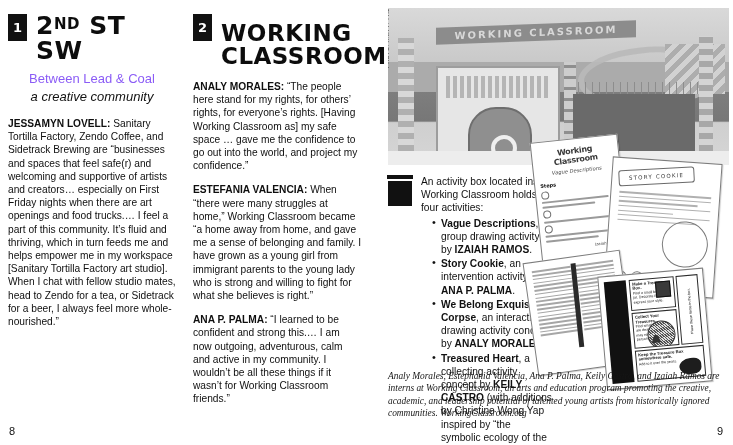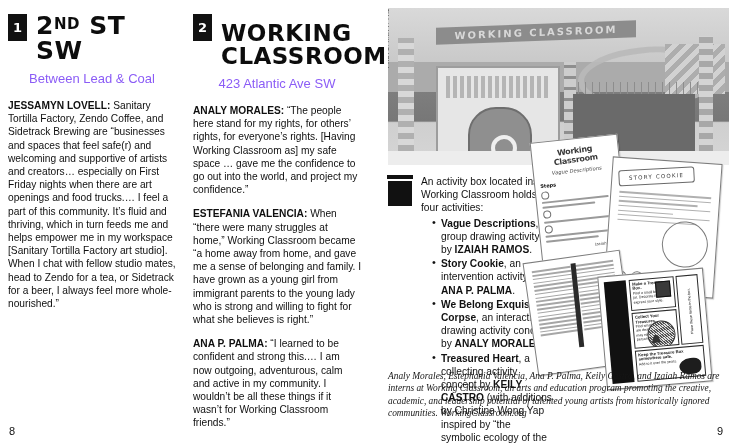--- a/index.html
+++ b/index.html
@@ -554,34 +554,34 @@
 </head>
 <body>
 
 <div class="page">
 
   <div class="col col-1">
     <div class="head-block">
       <div class="badge">1</div>
       <div class="head-title"><span>2</span><span class="sup">ND</span><span> ST SW</span></div>
       <div class="head-sub">Between Lead &amp; Coal</div>
+      <div class="head-sub2">a creative community</div>
     </div>
     <div class="body-text">
       <p><span class="spk">JESSAMYN LOVELL:</span><span> Sanitary Tortilla Factory, Zendo Coffee, and Sidetrack Brewing are “businesses and spaces that feel safe(r) and welcoming and supportive of artists and creators… especially on First Friday nights when there are art openings and food trucks.… I feel a part of this community. It’s fluid and thriving, which in turn feeds me and helps empower me in my workspace [Sanitary Tortilla Factory art studio]. When I chat with fellow studio mates, head to Zendo for a tea, or Sidetrack for a beer, I always feel more whole-nourished.”</span></p>
     </div>
   </div>
 
   <div class="col col-2">
     <div class="head-block">
       <div class="badge">2</div>
       <div class="head-title two-line">
         <div>WORKING</div>
         <div>CLASSROOM</div>
       </div>
-      <div class="head-sub">423 Atlantic Ave SW</div>
     </div>
     <div class="body-text">
       <p><span class="spk">ANALY MORALES:</span><span> “The people here stand for my rights, for others’ rights, for everyone’s rights. [Having Working Classroom as] my safe space … gave me the confidence to go out into the world, and project my confidence.”</span></p>
       <p><span class="spk">ESTEFANIA VALENCIA:</span><span> When “there were many struggles at home,” Working Classroom became “a home away from home, and gave me a sense of belonging and family. I have grown as a young girl from immigrant parents to the young lady who is strong and willing to fight for what she believes is right.”</span></p>
       <p><span class="spk">ANA P. PALMA:</span><span> “I learned to be confident and strong this.… I am now outgoing, adventurous, calm and active in my community. I wouldn’t be all these things if it wasn’t for Working Classroom friends.”</span></p>
 
     </div>
   </div>
 
   <div class="right">

